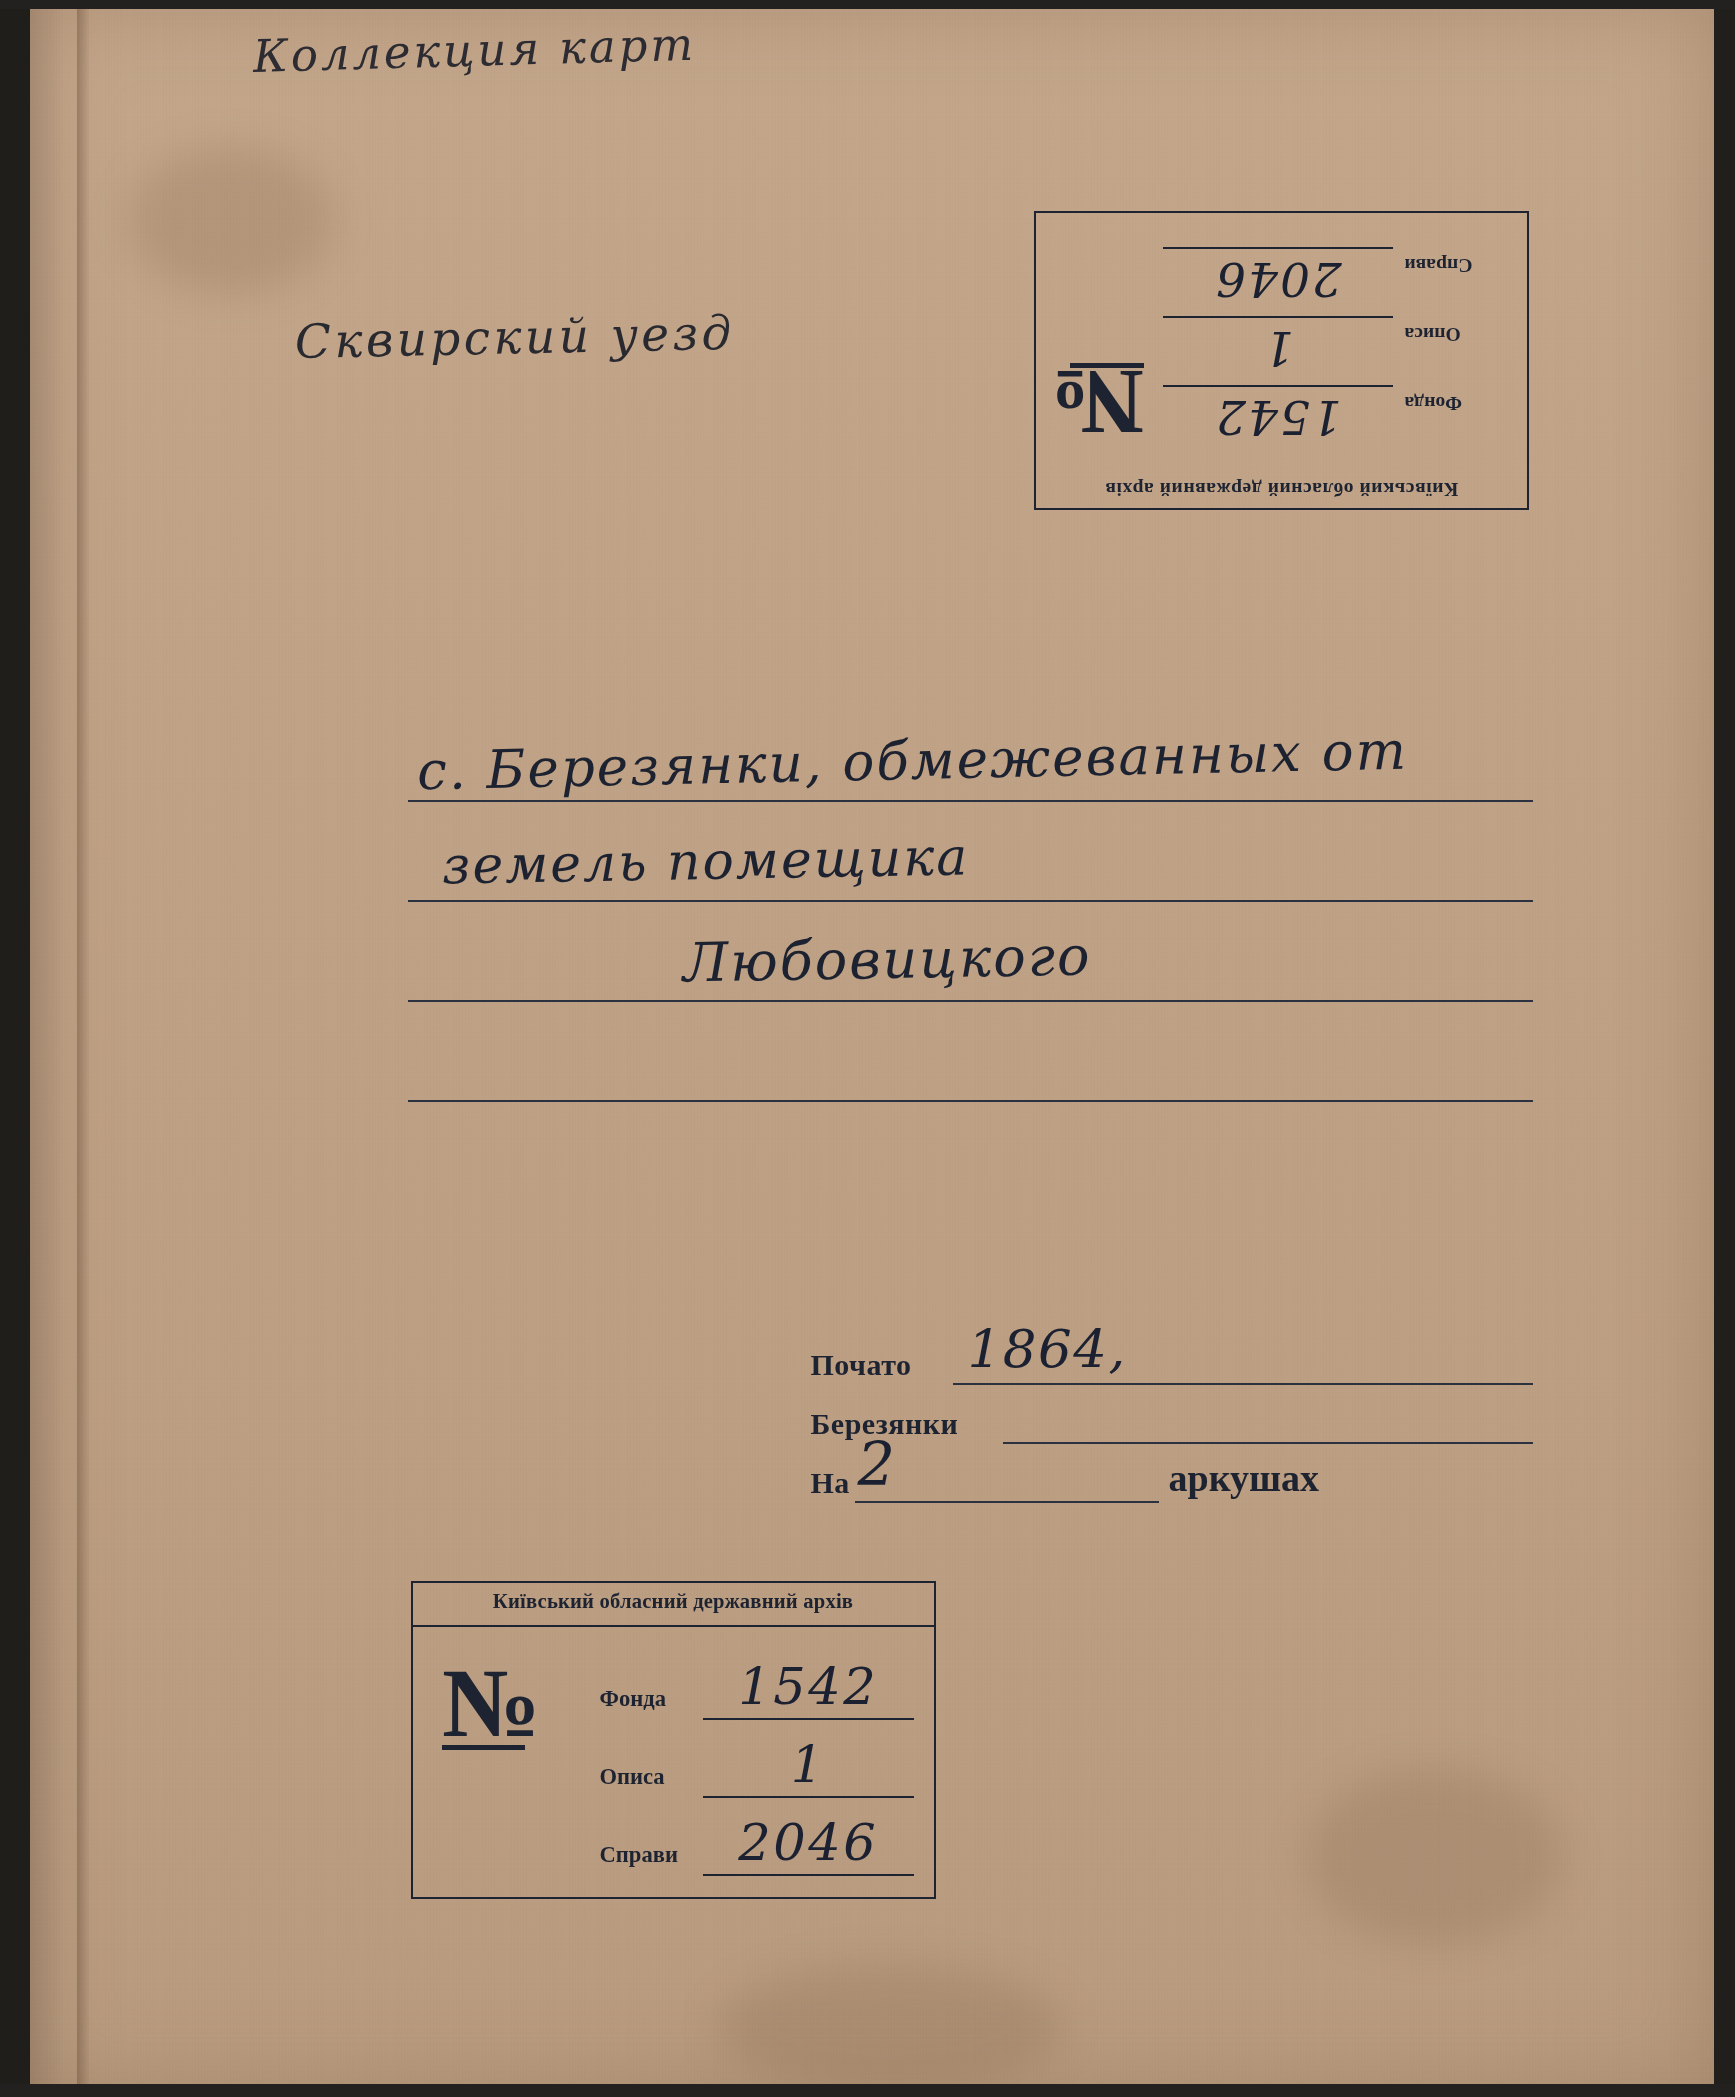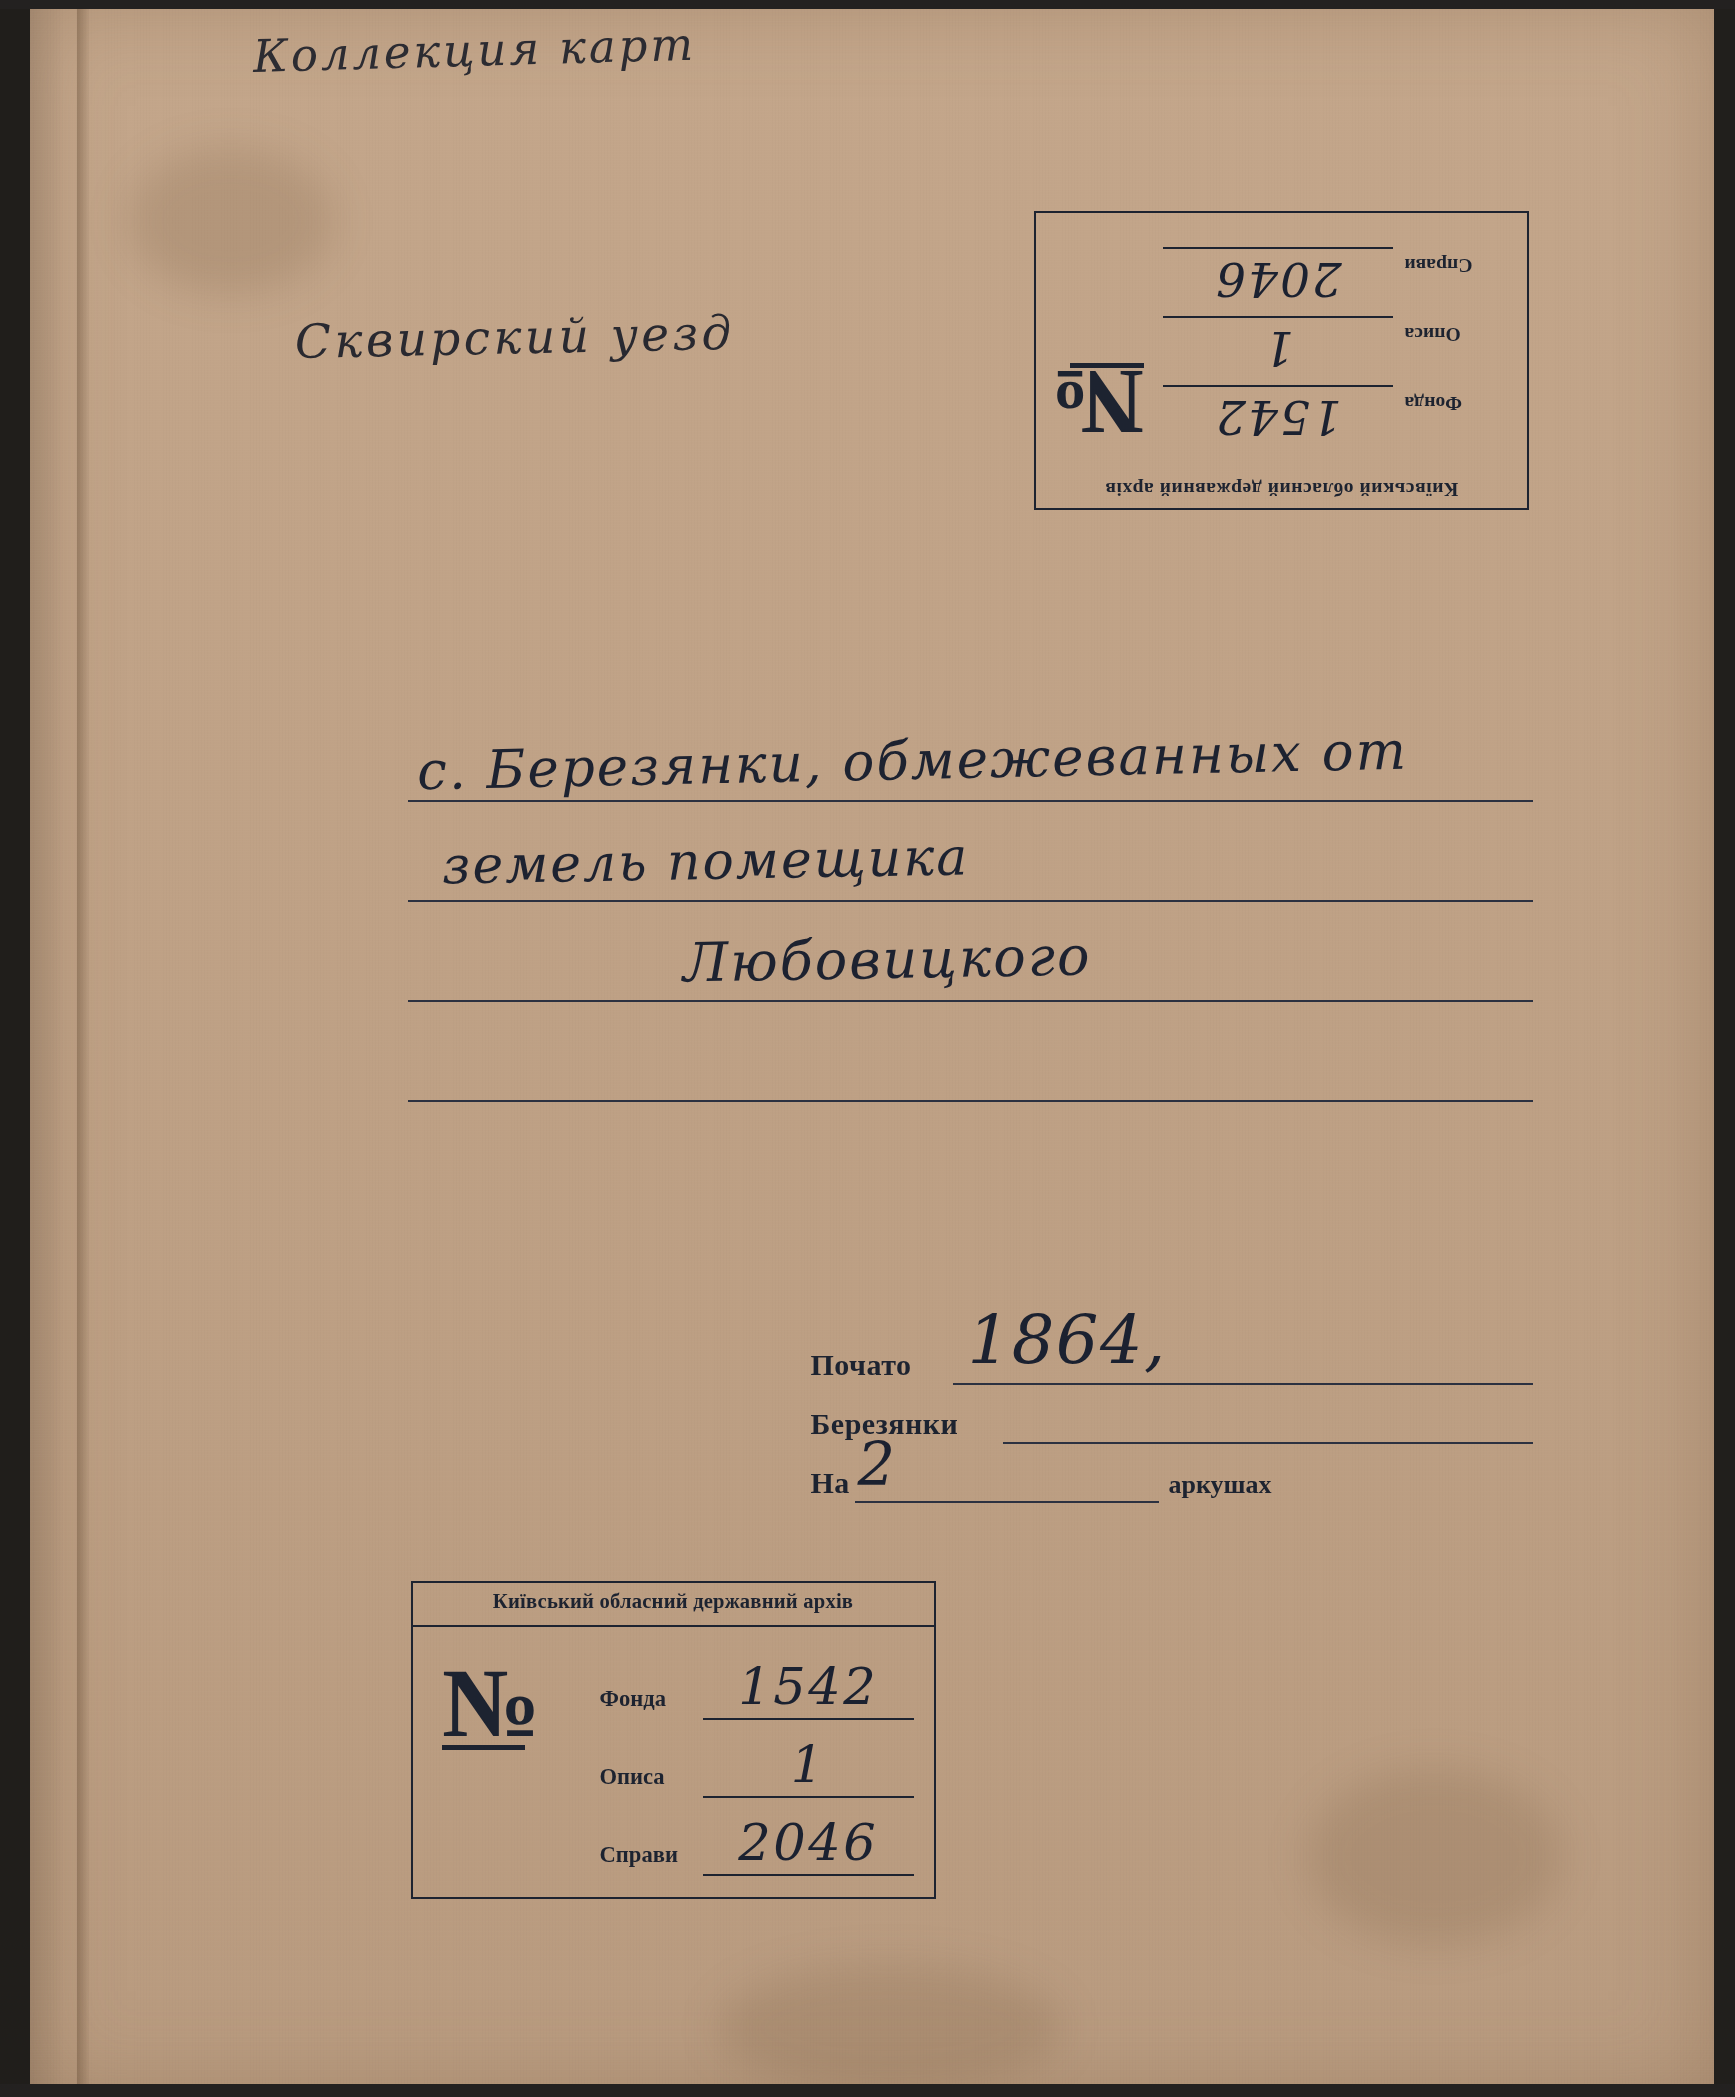--- a/index.html
+++ b/index.html
@@ -234,38 +234,38 @@
     position: absolute;
     bottom: 4.9px;
     height: 0;
     border-bottom: 2px solid #2c3140;
   }
   .meta-row .val {
     position: absolute;
     bottom: 10.8px;
     font-family: "DejaVu Serif", serif;
     font-style: italic;
-    font-size: 67px;
+    font-size: 53px;
     color: #1b2130;
     letter-spacing: 1.5px;
   }
   .row-pochato .line { left: 142px; right: 0; }
   .row-pochato .val  { left: 157px; }
   .row-zakincheno .line { left: 192px; right: 0; }
   .row-zakincheno .val { left: 201px; }
   .row-na .lbl { left: 0; }
   .row-na .val { left: 47px; bottom: 8.8px; font-size: 59px; }
   .row-na .line { left: 44px; width: 304px; }
   .row-na .suffix {
     position: absolute;
     left: 358px;
     bottom: 7.9px;
     font-family: "Liberation Serif", serif;
     font-weight: bold;
-    font-size: 26px;
+    font-size: 38px;
     color: #1d2330;
   }
 
   
   .stamp-bottom {
     position: absolute;
     left: 381px;
     top: 1581px;
     width: 521px;
     height: 314px;

